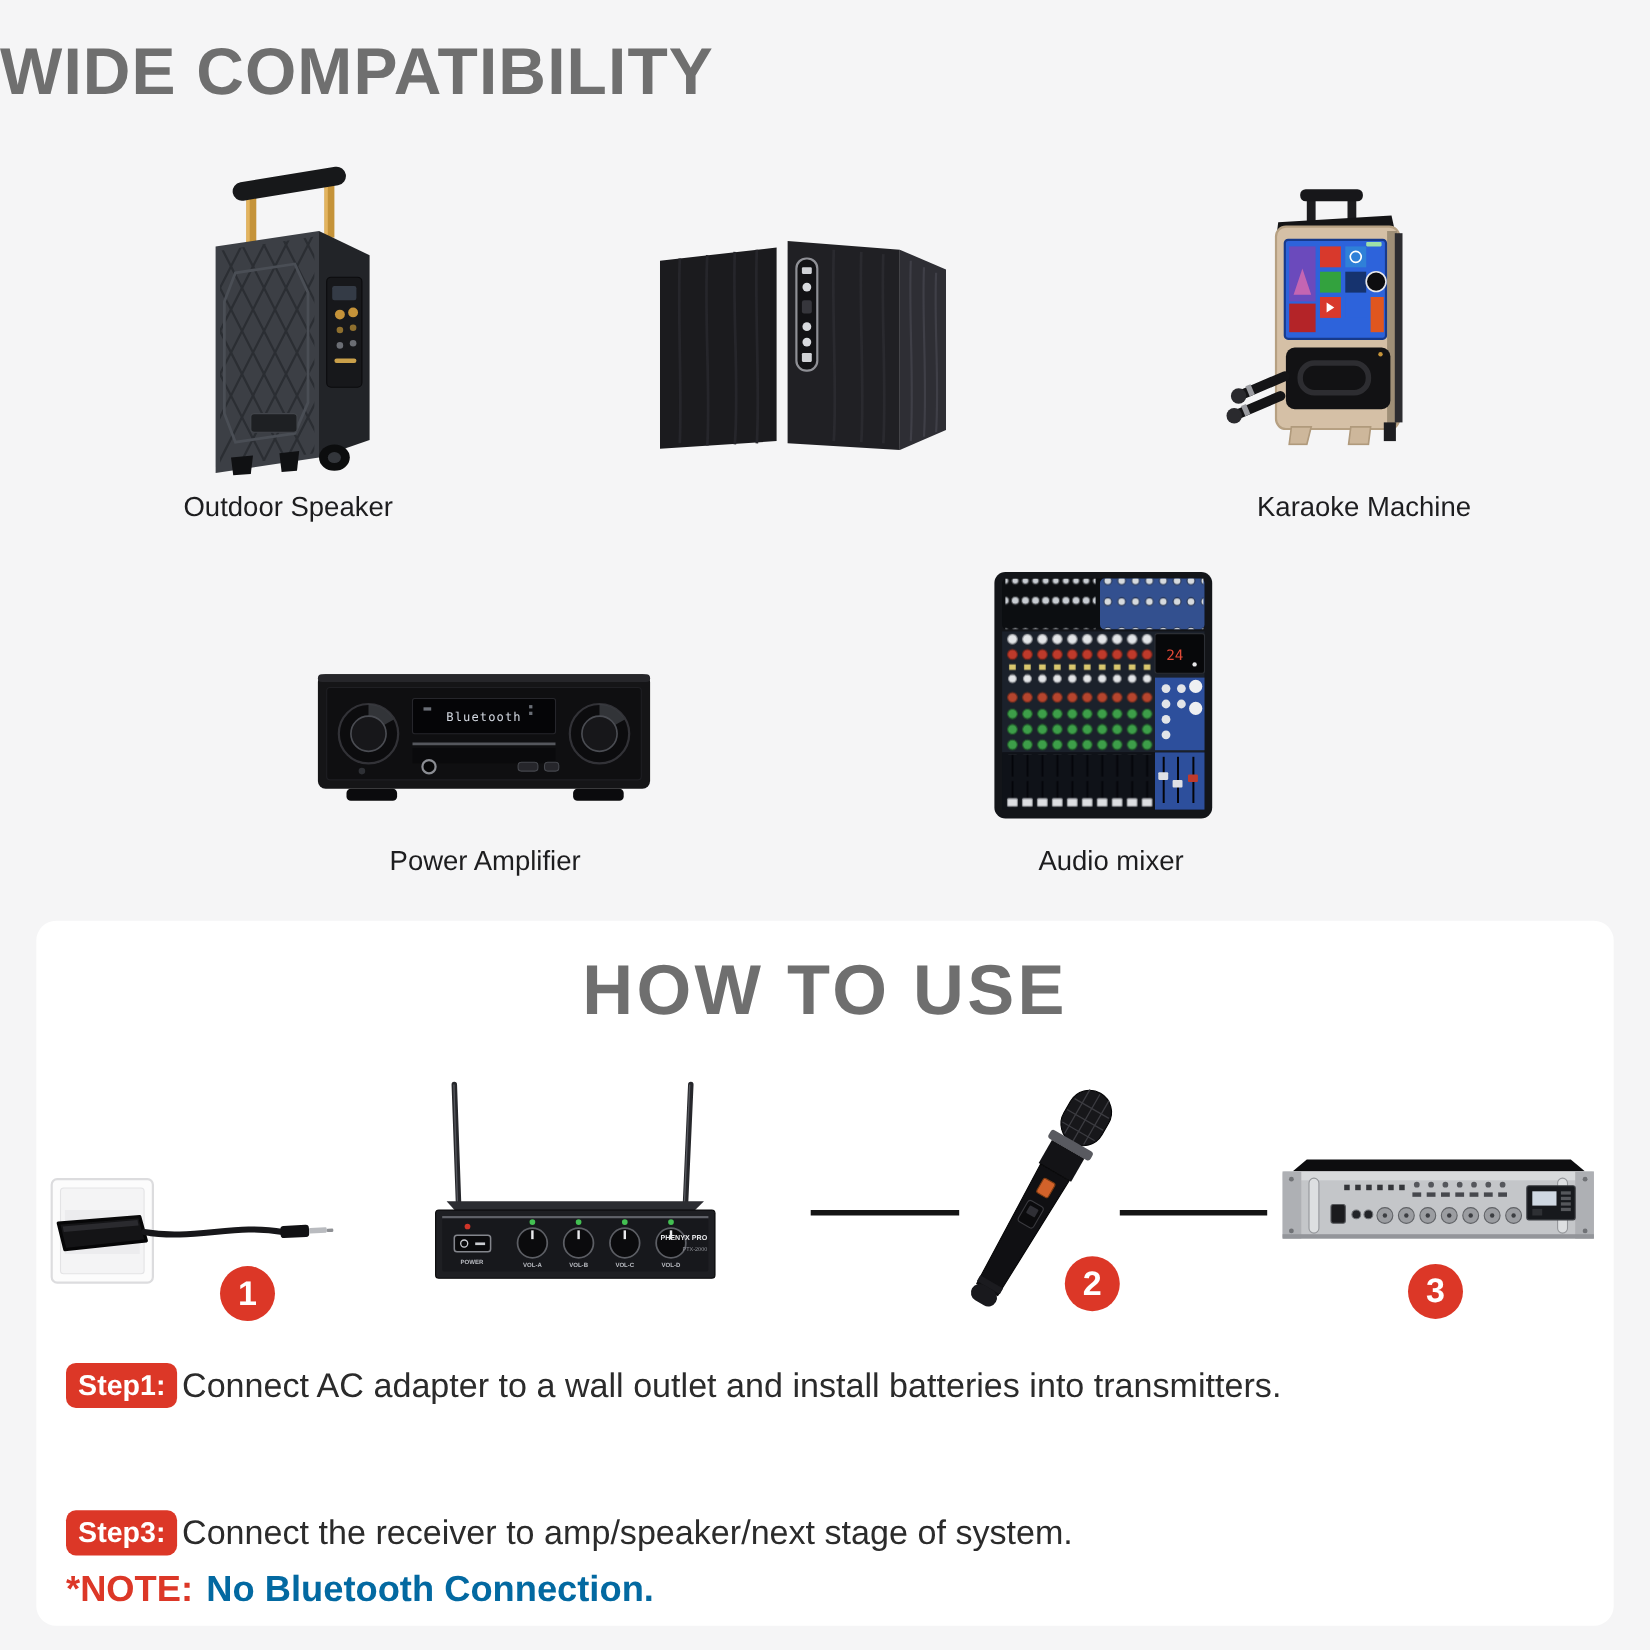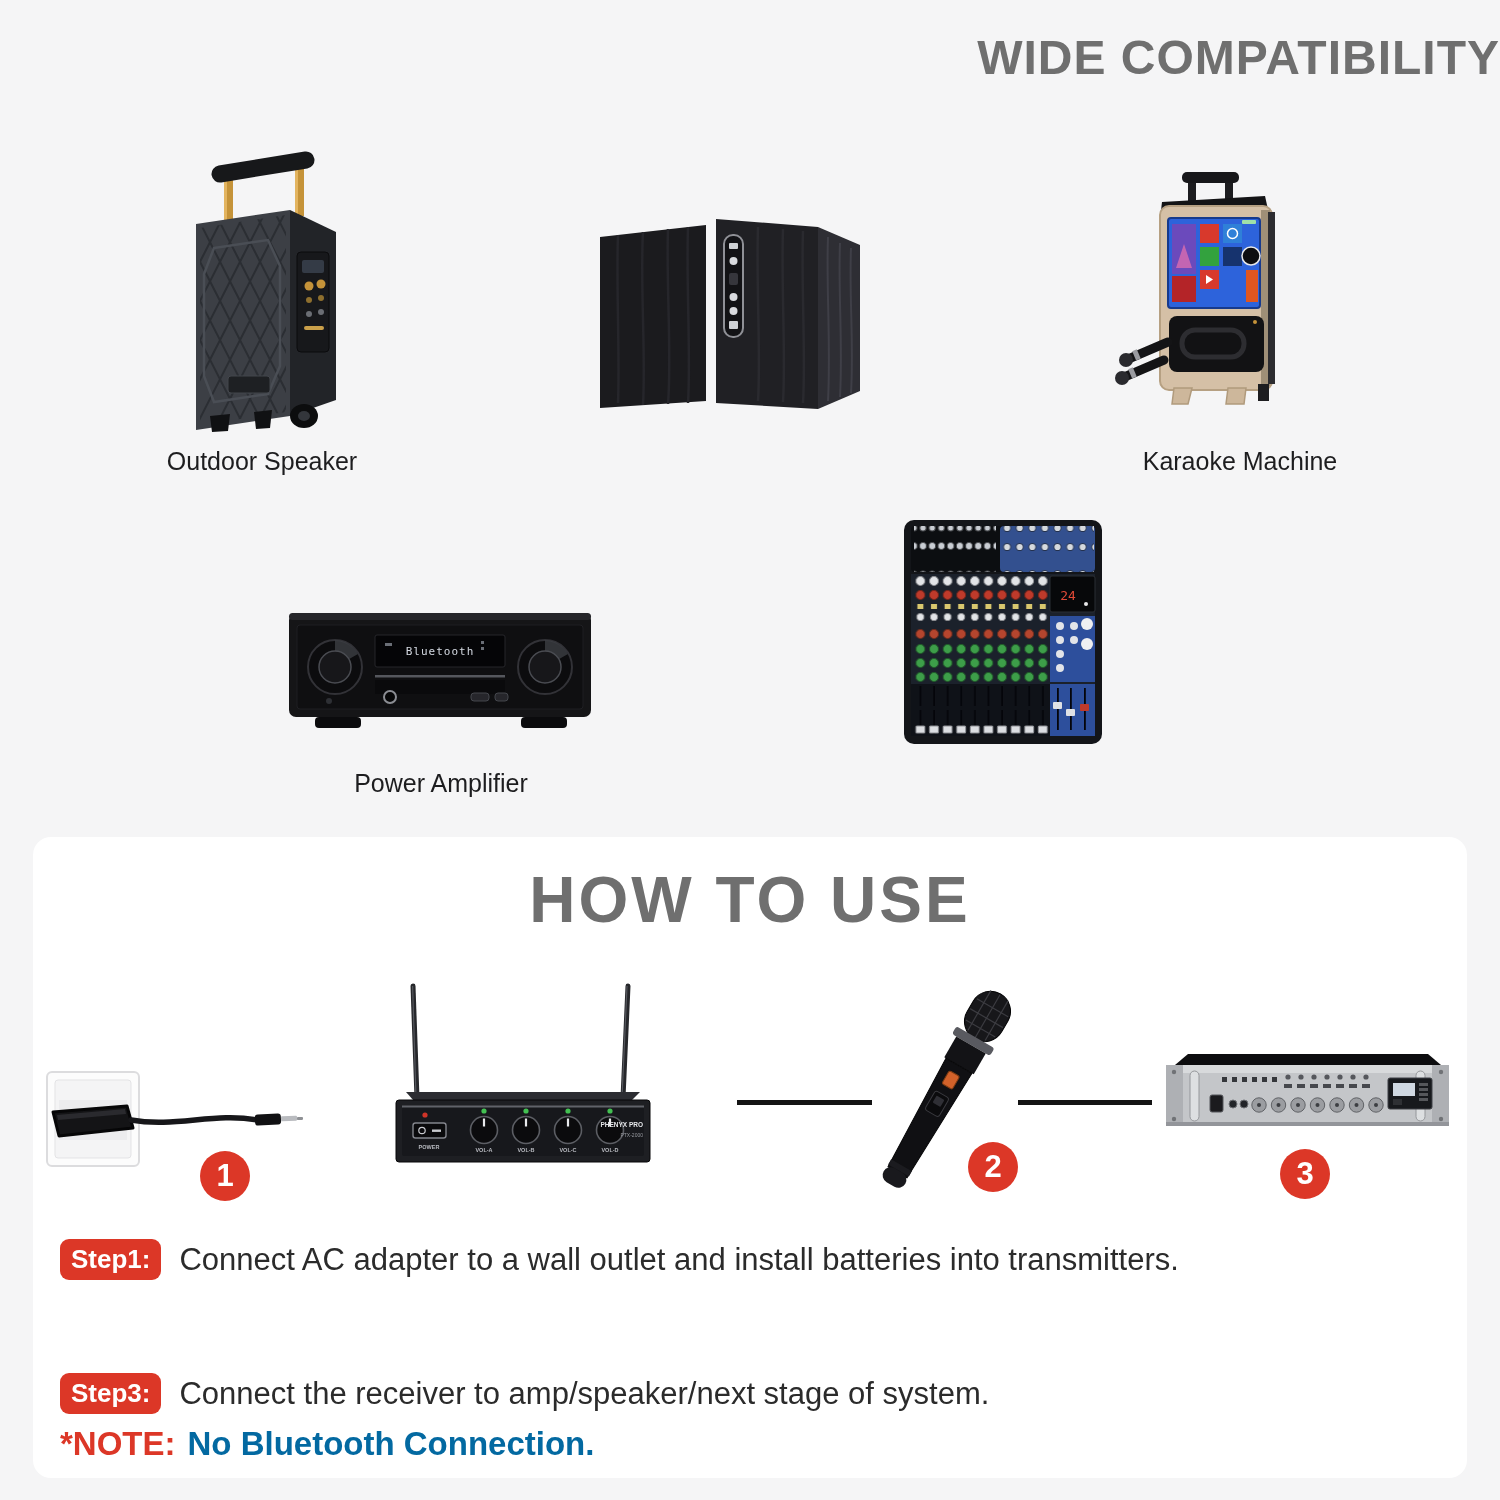--- a/index.html
+++ b/index.html
@@ -2,22 +2,22 @@
 <html><head>
 <meta charset="utf-8">
 <style>
   html,body{margin:0;padding:0;}
   .canvas{
     position:relative;width:1500px;height:1500px;overflow:hidden;
     background:#f5f5f6;font-family:"Liberation Sans",sans-serif;
   }
   
   .main-title{
-    position:absolute;left:0;top:30px;width:1500px;margin:0;text-align:right;
-    font-size:48px;font-weight:bold;color:#6f6f6f;letter-spacing:1px;
+    position:absolute;left:0;top:30px;width:1500px;margin:0;text-align:left;
+    font-size:60px;font-weight:bold;color:#6f6f6f;letter-spacing:1px;
   }
   
   .fig{position:absolute;margin:0;}
   #fig-outdoor{left:170px;top:148px;}
   #fig-pa{left:588px;top:205px;}
   #fig-karaoke{left:1112px;top:170px;}
   #fig-poweramp{left:283px;top:601px;}
   #fig-mixer{left:900px;top:516px;}
   .compat-label{
     position:absolute;font-size:25px;color:#1d1d1f;text-align:center;line-height:1.1;
@@ -46,21 +46,21 @@
   #line-b{left:985px;top:263px;width:134px;}
   .num-circle{
     position:absolute;width:50px;height:50px;border-radius:50%;
     background:#dc3727;color:#ffffff;font-size:31px;font-weight:bold;
     display:flex;align-items:center;justify-content:center;
   }
   #num-1{left:167px;top:314px;}
   #num-2{left:935px;top:305px;}
   #num-3{left:1247px;top:312px;}
   
-  .step-row{position:absolute;left:27px;display:flex;align-items:center;gap:18px;white-space:nowrap;}
+  .step-row{position:absolute;left:27px;display:flex;align-items:center;gap:4px;white-space:nowrap;}
   #step-1{top:402px;}
   #step-2{top:464px;}
   #step-3{top:536px;}
   .step-badge{
     background:#dc3727;color:#ffffff;font-weight:bold;font-size:26px;
     padding:5px 11px;border-radius:9px;
   }
   .step-text{font-size:31px;color:#2b2b2b;}
   .note-row{position:absolute;left:27px;top:588px;font-size:33px;font-weight:bold;white-space:nowrap;}
   .note-prefix{color:#dc3727;}
@@ -287,20 +287,21 @@
         <rect x="150" y="168" width="45" height="52" fill="#2d4f9c"></rect>
         <rect x="157" y="172" width="1.8" height="42" fill="#04050a"></rect>
         <rect x="170" y="172" width="1.8" height="42" fill="#04050a"></rect>
         <rect x="184" y="172" width="1.8" height="42" fill="#04050a"></rect>
         <rect x="153" y="186" width="9" height="7" rx="1" fill="#dfe1e5"></rect>
         <rect x="166" y="193" width="9" height="7" rx="1" fill="#dfe1e5"></rect>
         <rect x="180" y="188" width="9" height="7" rx="1" fill="#c03a2c"></rect>
       </g>
     </svg>
   </figure>
+  <div class="compat-label" id="label-mixer">Audio mixer</div>
 
   <section class="howto-card">
     <h2 class="howto-title">HOW TO USE</h2>
 
     <div class="device" id="dev-adapter">
       <svg width="280" height="100" viewBox="0 0 280 100">
         <g>
           <rect x="2" y="2" width="92" height="94" rx="5" fill="#fcfcfc" stroke="#dcdcde" stroke-width="2"></rect>
           <rect x="10" y="10" width="76" height="78" rx="3" fill="#f4f4f5" stroke="#e3e3e5"></rect>
           <rect x="14" y="30" width="68" height="40" fill="#ececee"></rect>

